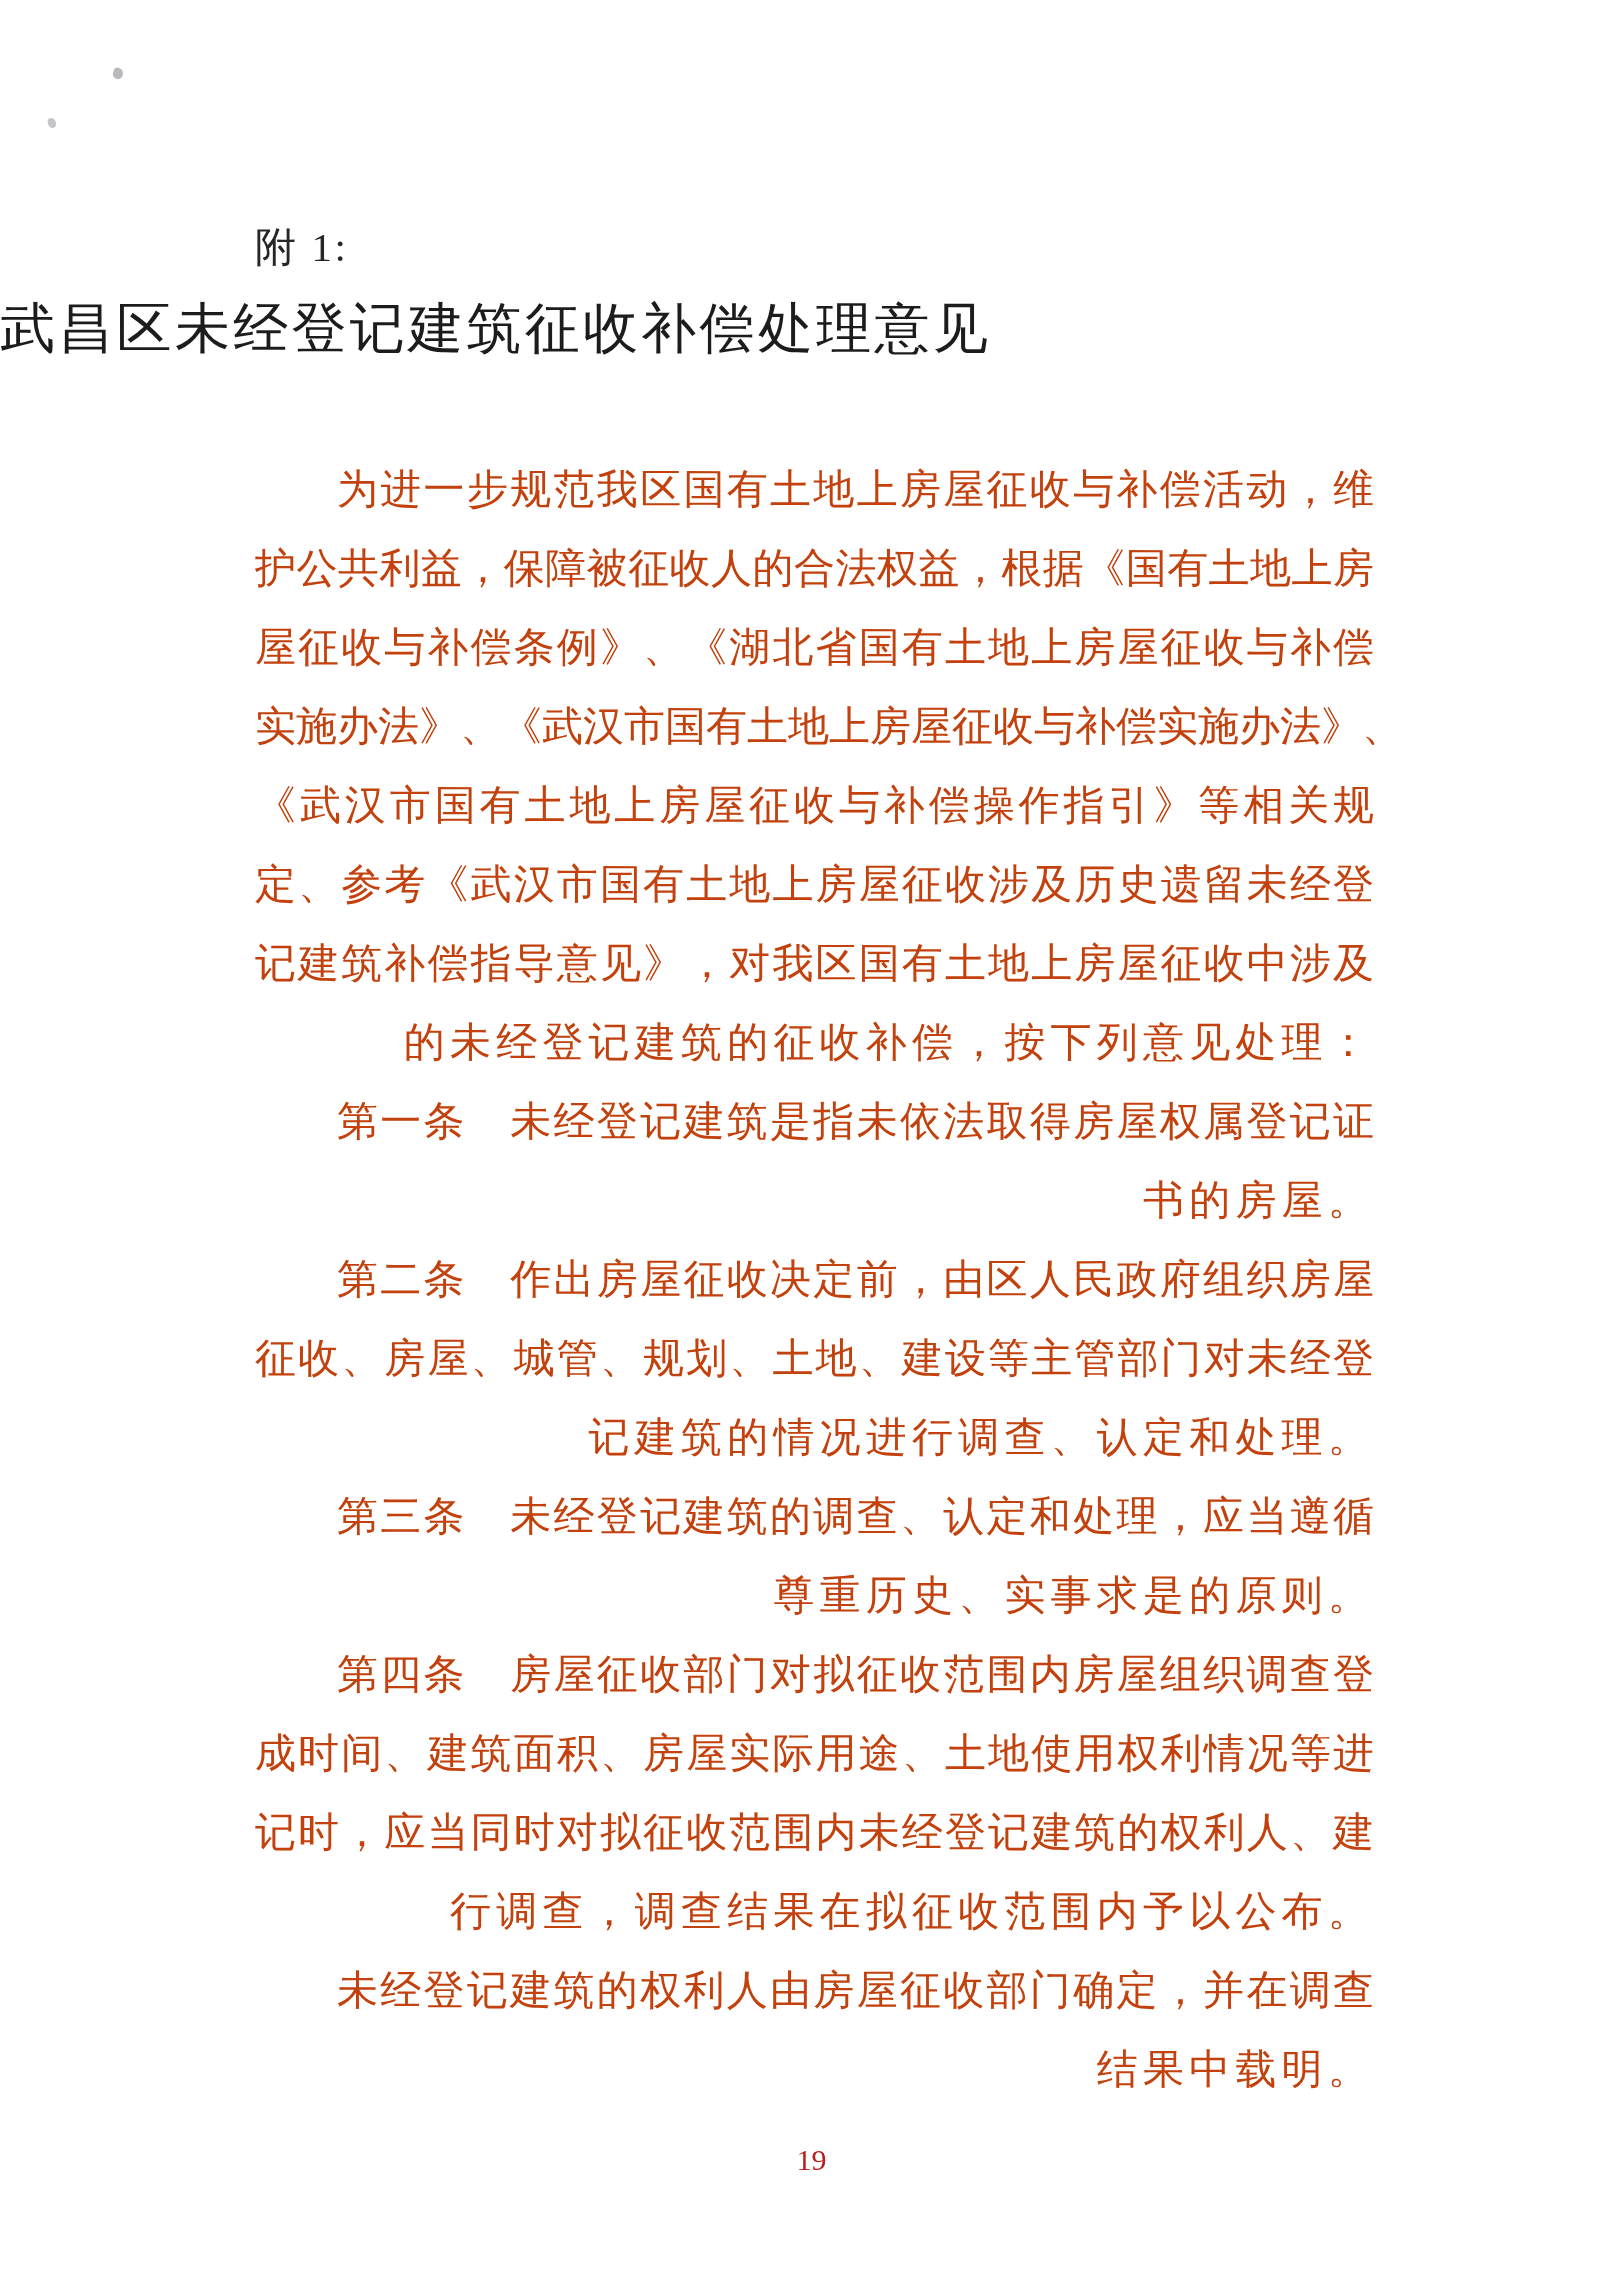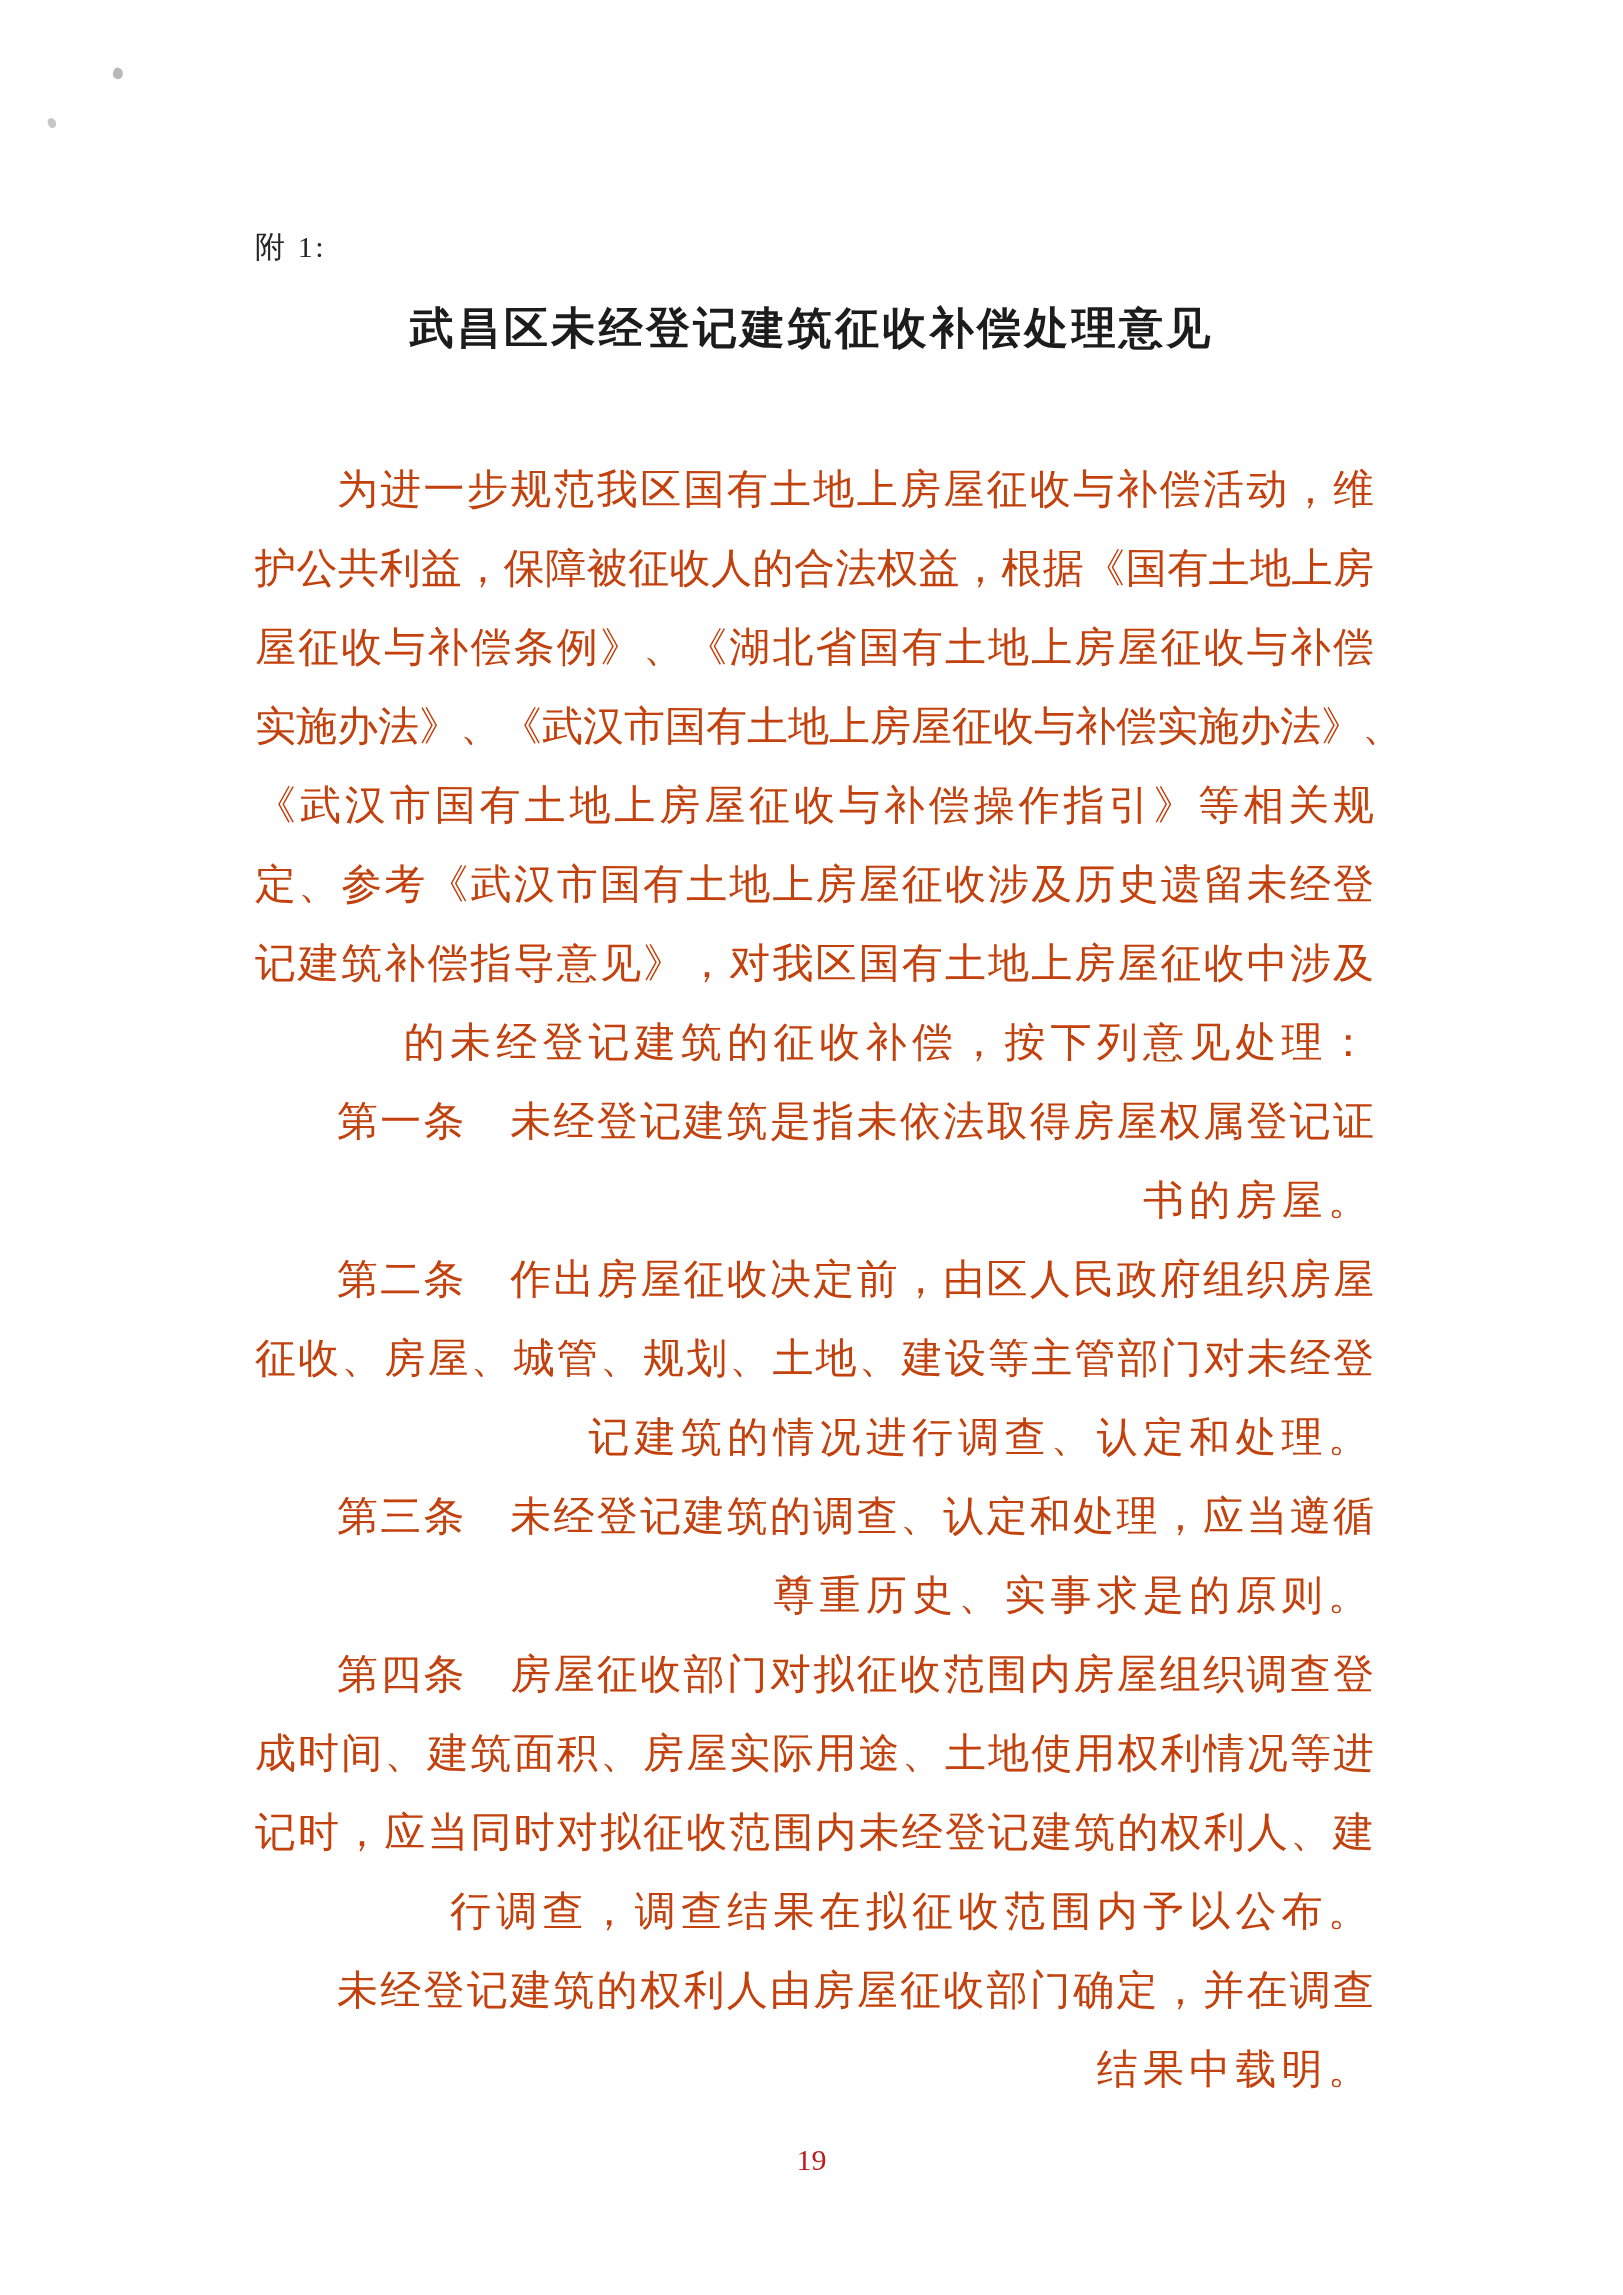--- a/index.html
+++ b/index.html
@@ -13,34 +13,34 @@
     overflow: hidden;
   }
   
   .speck { position: absolute; border-radius: 40% 60% 50% 50%; }
   .speck1 { left: 113px; top: 68px; width: 9.8px; height: 11px; background: #b9b9bd; transform: rotate(20deg); }
   .speck2 { left: 48px; top: 118px; width: 7.9px; height: 9.8px; background: #c6c6ca; transform: rotate(-15deg); }
   .attachment-label {
     position: absolute;
     left: 255px;
     top: 220px;
-    font-size: 30px;
+    font-size: 41px;
     line-height: 54px;
     letter-spacing: 2.6px;
     color: #262626;
   }
   .doc-title {
     position: absolute;
     left: 0;
     right: 0;
     top: 295px;
-    text-align: center;
-    font-size: 44px;
+    text-align: left;
+    font-size: 55px;
     line-height: 67px;
-    font-weight: bold;
+    font-weight: normal;
     letter-spacing: 3.3px;
     color: #1c1c1c;
     white-space: nowrap;
   }
   .doc-body {
     position: absolute;
     left: 255px;
     top: 450px;
     width: 1119px;
   }

